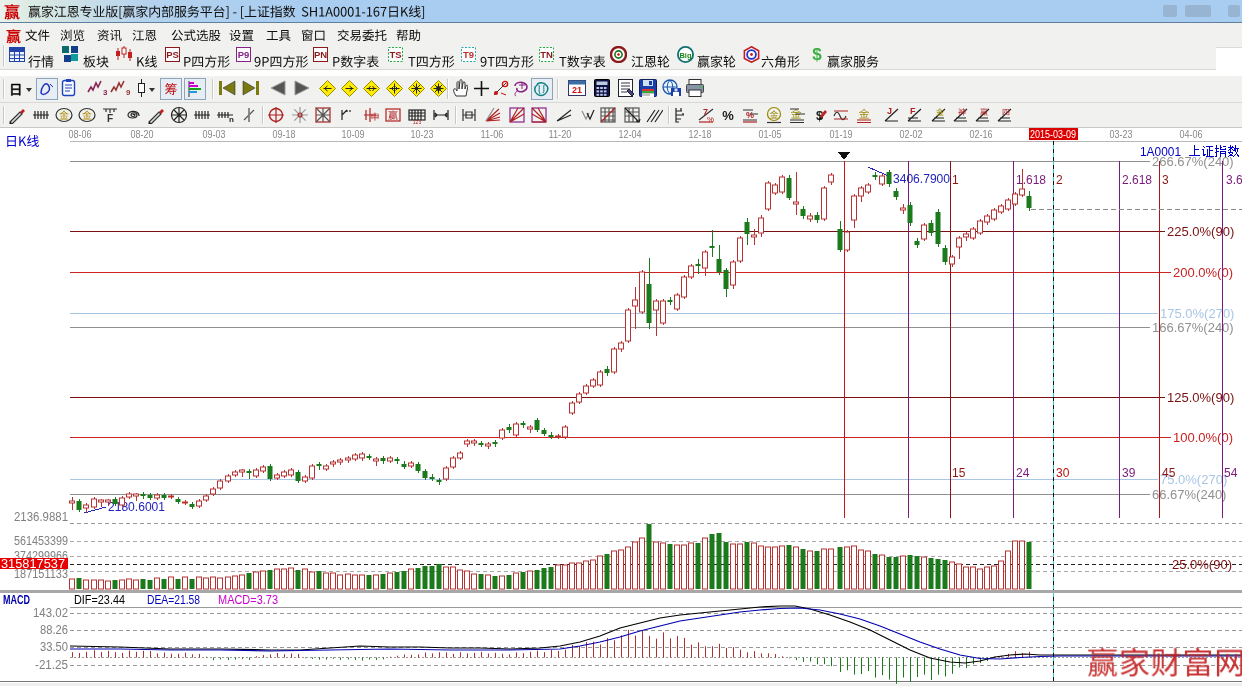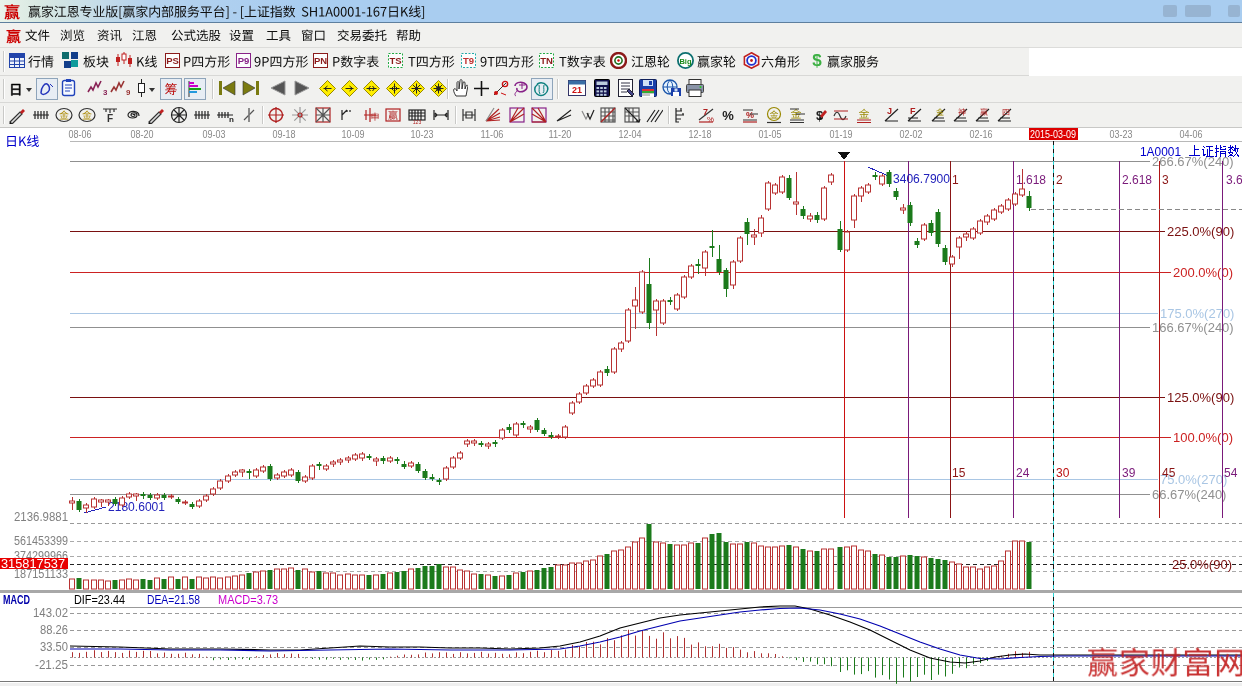--- a/index.html
+++ b/index.html
@@ -3,21 +3,21 @@
 <style>
 html,body{margin:0;padding:0;}
 body{width:1242px;height:686px;overflow:hidden;position:relative;background:#fff;
  font-family:"Liberation Sans",sans-serif;-webkit-font-smoothing:antialiased;}
 .abs{position:absolute;}
 #titlebar{left:0;top:0;width:1242px;height:22px;
  background:linear-gradient(90deg,#e9f2ea 0,#d8e8e2 40px,#b4d2ee 150px,#a9cdf0 300px,#a9cdf0 100%);
  border-bottom:1px solid #5e7f9e;}
 .winbtn{top:5px;height:12px;border-radius:2px;background:#8097ad;opacity:.45;}
 #menubar{left:0;top:23px;width:1242px;height:24px;background:#f1f1ef;border-bottom:1px solid #dcdcda;}
-#toolbar1{left:0;top:48px;width:1029px;height:27px;background:#f1f1ef;border-bottom:1px solid #d8d8d6;}
+#toolbar1{left:0;top:42px;width:1216px;height:27px;background:#f1f1ef;border-bottom:1px solid #d8d8d6;}
 #toolbar2{left:0;top:76px;width:1242px;height:26px;background:#f1f1ef;border-bottom:1px solid #d8d8d6;}
 #toolbar3{left:0;top:103px;width:1242px;height:24px;background:#f1f1ef;border-bottom:1px solid #c8c8c6;}
 .vsep{position:absolute;top:3px;bottom:3px;width:1px;background:#c9c9c7;border-right:1px solid #fff;}
 svg{display:block;}
 </style></head>
 <body>
 <svg width="0" height="0" style="position:absolute">
     <defs>
 <path id="cb8D62" d="M272 509H728V475H272ZM166 576V408H841V576ZM354 380V84H422V305H539V95H610V380ZM242 306V260H180V306ZM450 271C446 114 430 30 325 -20L326 0V380H97V215C97 137 90 35 24 -39C44 -48 81 -73 96 -87C134 -44 155 13 167 70H242V1C242 -8 239 -11 230 -11C220 -12 193 -12 164 -11C174 -33 185 -66 187 -88C236 -89 270 -88 295 -75C313 -65 321 -52 324 -31C339 -46 355 -72 362 -88C419 -60 455 -23 478 26C505 4 533 -21 548 -39L599 20C578 43 536 77 502 100C512 148 516 205 518 271ZM242 189V141H177L180 189ZM427 838 447 794H32V716H158V605H897V681H255V716H967V794H576C566 814 554 838 542 857ZM719 300H797V144C784 182 767 224 751 258L719 247ZM637 380V213C637 133 630 32 565 -43C584 -52 620 -76 635 -91C694 -21 713 79 718 166C733 124 746 82 753 51L797 68V33C797 -31 801 -48 814 -64C827 -77 847 -83 865 -83C875 -83 889 -83 901 -83C914 -83 930 -80 939 -73C952 -66 960 -55 965 -38C970 -23 973 17 975 52C955 58 930 71 915 84C915 51 914 24 912 12C909 1 908 -4 906 -7C904 -10 901 -10 897 -10C894 -10 891 -10 889 -10C885 -10 882 -9 882 -6C880 -2 880 10 880 30V380Z"></path>
 <path id="cr0020" d=""></path>

